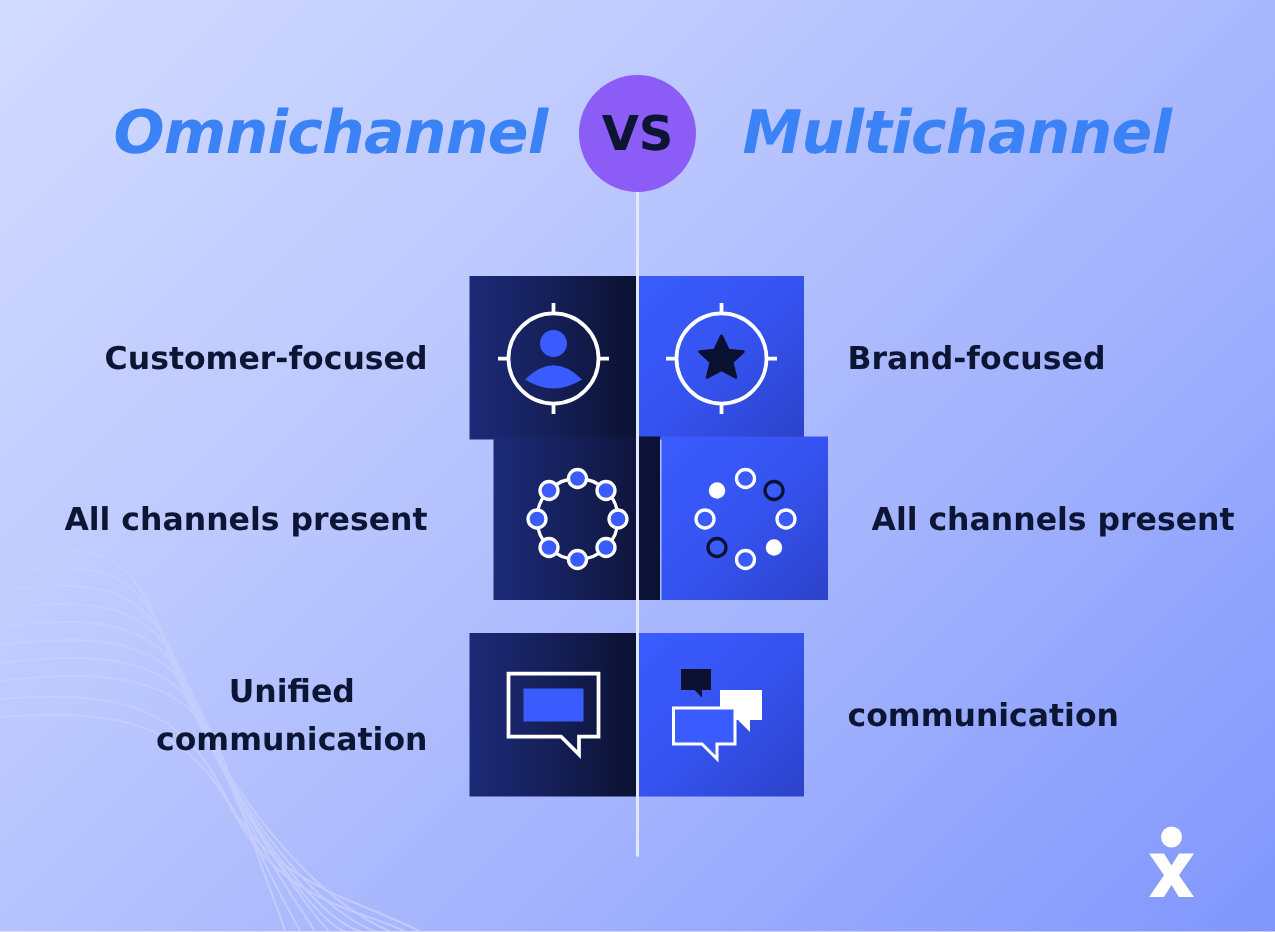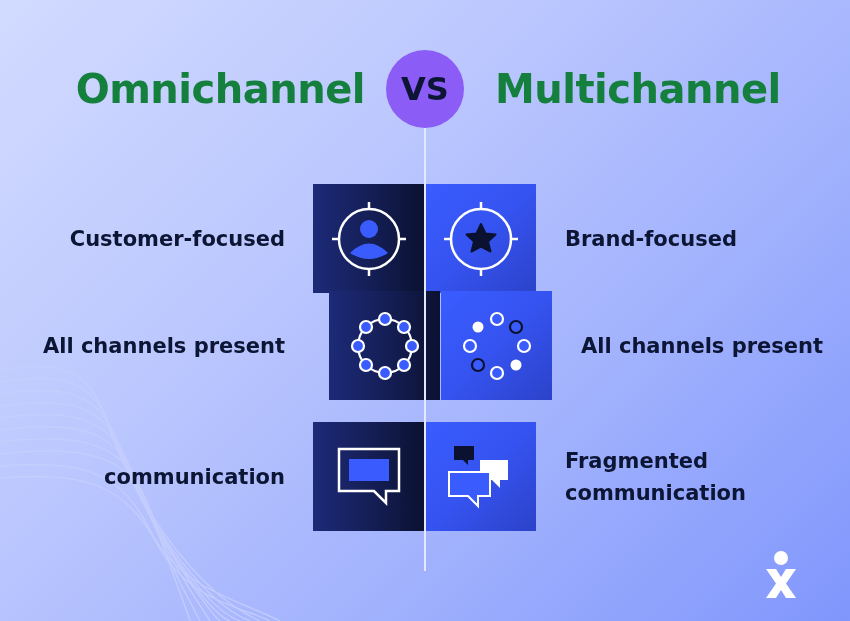--- a/index.html
+++ b/index.html
@@ -5,21 +5,21 @@
   html, body { margin: 0; padding: 0; }
   body {
     width: 850px; height: 621px; overflow: hidden; position: relative;
     background: linear-gradient(135deg, #d2dbff 0%, #bcc8fe 35%, #a3b3fd 65%, #8096fc 100%);
     font-family: "DejaVu Sans", "Liberation Sans", sans-serif;
     color: #0d1535;
   }
   .waves { position: absolute; left: 0; top: 350px; width: 320px; height: 271px; }
   .title {
     position: absolute; top: 62px; font-weight: bold; font-size: 40px; letter-spacing: -0.5px;
-    line-height: 54px; color: #15803d;
+    line-height: 54px; color: #3b82f6; font-style: italic;
   }
   .title.left { right: 485px; }
   .title.right { left: 495px; }
   .vs-circle {
     position: absolute; left: 386px; top: 50px; width: 78px; height: 78px; border-radius: 50%;
     background: #8b5cf6; display: flex; align-items: center; justify-content: center;
     font-weight: bold; font-size: 32px; color: #0d1535;
   }
   .divider {
     position: absolute; left: 424px; top: 128px; width: 2px; height: 443px;
@@ -124,36 +124,36 @@
     <circle cx="19" cy="57" r="6" fill="#3a5cff" stroke="#0b1131" stroke-width="2.2"></circle>
     <circle cx="11" cy="38" r="6" fill="#3a5cff" stroke="#fff" stroke-width="2.2"></circle>
     <circle cx="19" cy="19" r="5.5" fill="#fff"></circle>
   </svg>
 </div>
 <div class="label right row2">
   <span>All channels present</span>
 </div>
 
 <div class="label left row3">
+  <span>Unified</span>
   <span>communication</span>
 </div>
 <div class="tile omni row3">
   <svg width="70" height="60" viewBox="0 0 70 60">
     <path d="M5 2 H65 V44 H52 V56 L40 44 H5 Z" fill="none" stroke="#fff" stroke-width="2.5" stroke-linejoin="miter"></path>
     <rect x="15" y="12" width="40" height="22" fill="#3a5cff"></rect>
   </svg>
 </div>
 <div class="tile multi row3">
   <svg width="70" height="66" viewBox="0 0 70 66">
     <path d="M8 2 H28 V16 H22 V21 L17 16 H8 Z" fill="#0b1131"></path>
     <path d="M34 16 H62 V36 H54 V44 L46 36 H34 Z" fill="#fff"></path>
     <path d="M3 28 H44 V52 H32 V62 L22 52 H3 Z" fill="#3a5cff" stroke="#fff" stroke-width="2"></path>
   </svg>
 </div>
 <div class="label right row3">
-  <span>Fragmented</span>
   <span>communication</span>
 </div>
 
 <svg class="logo" viewBox="0 0 34 50">
   <circle cx="17" cy="8" r="7" fill="#fff"></circle>
   <path d="M2 19 H12 L17 27 L22 19 H32 L22 33.5 L32 48 H22 L17 40 L12 48 H2 L12 33.5 Z" fill="#fff"></path>
 </svg>
 
 </body></html>

